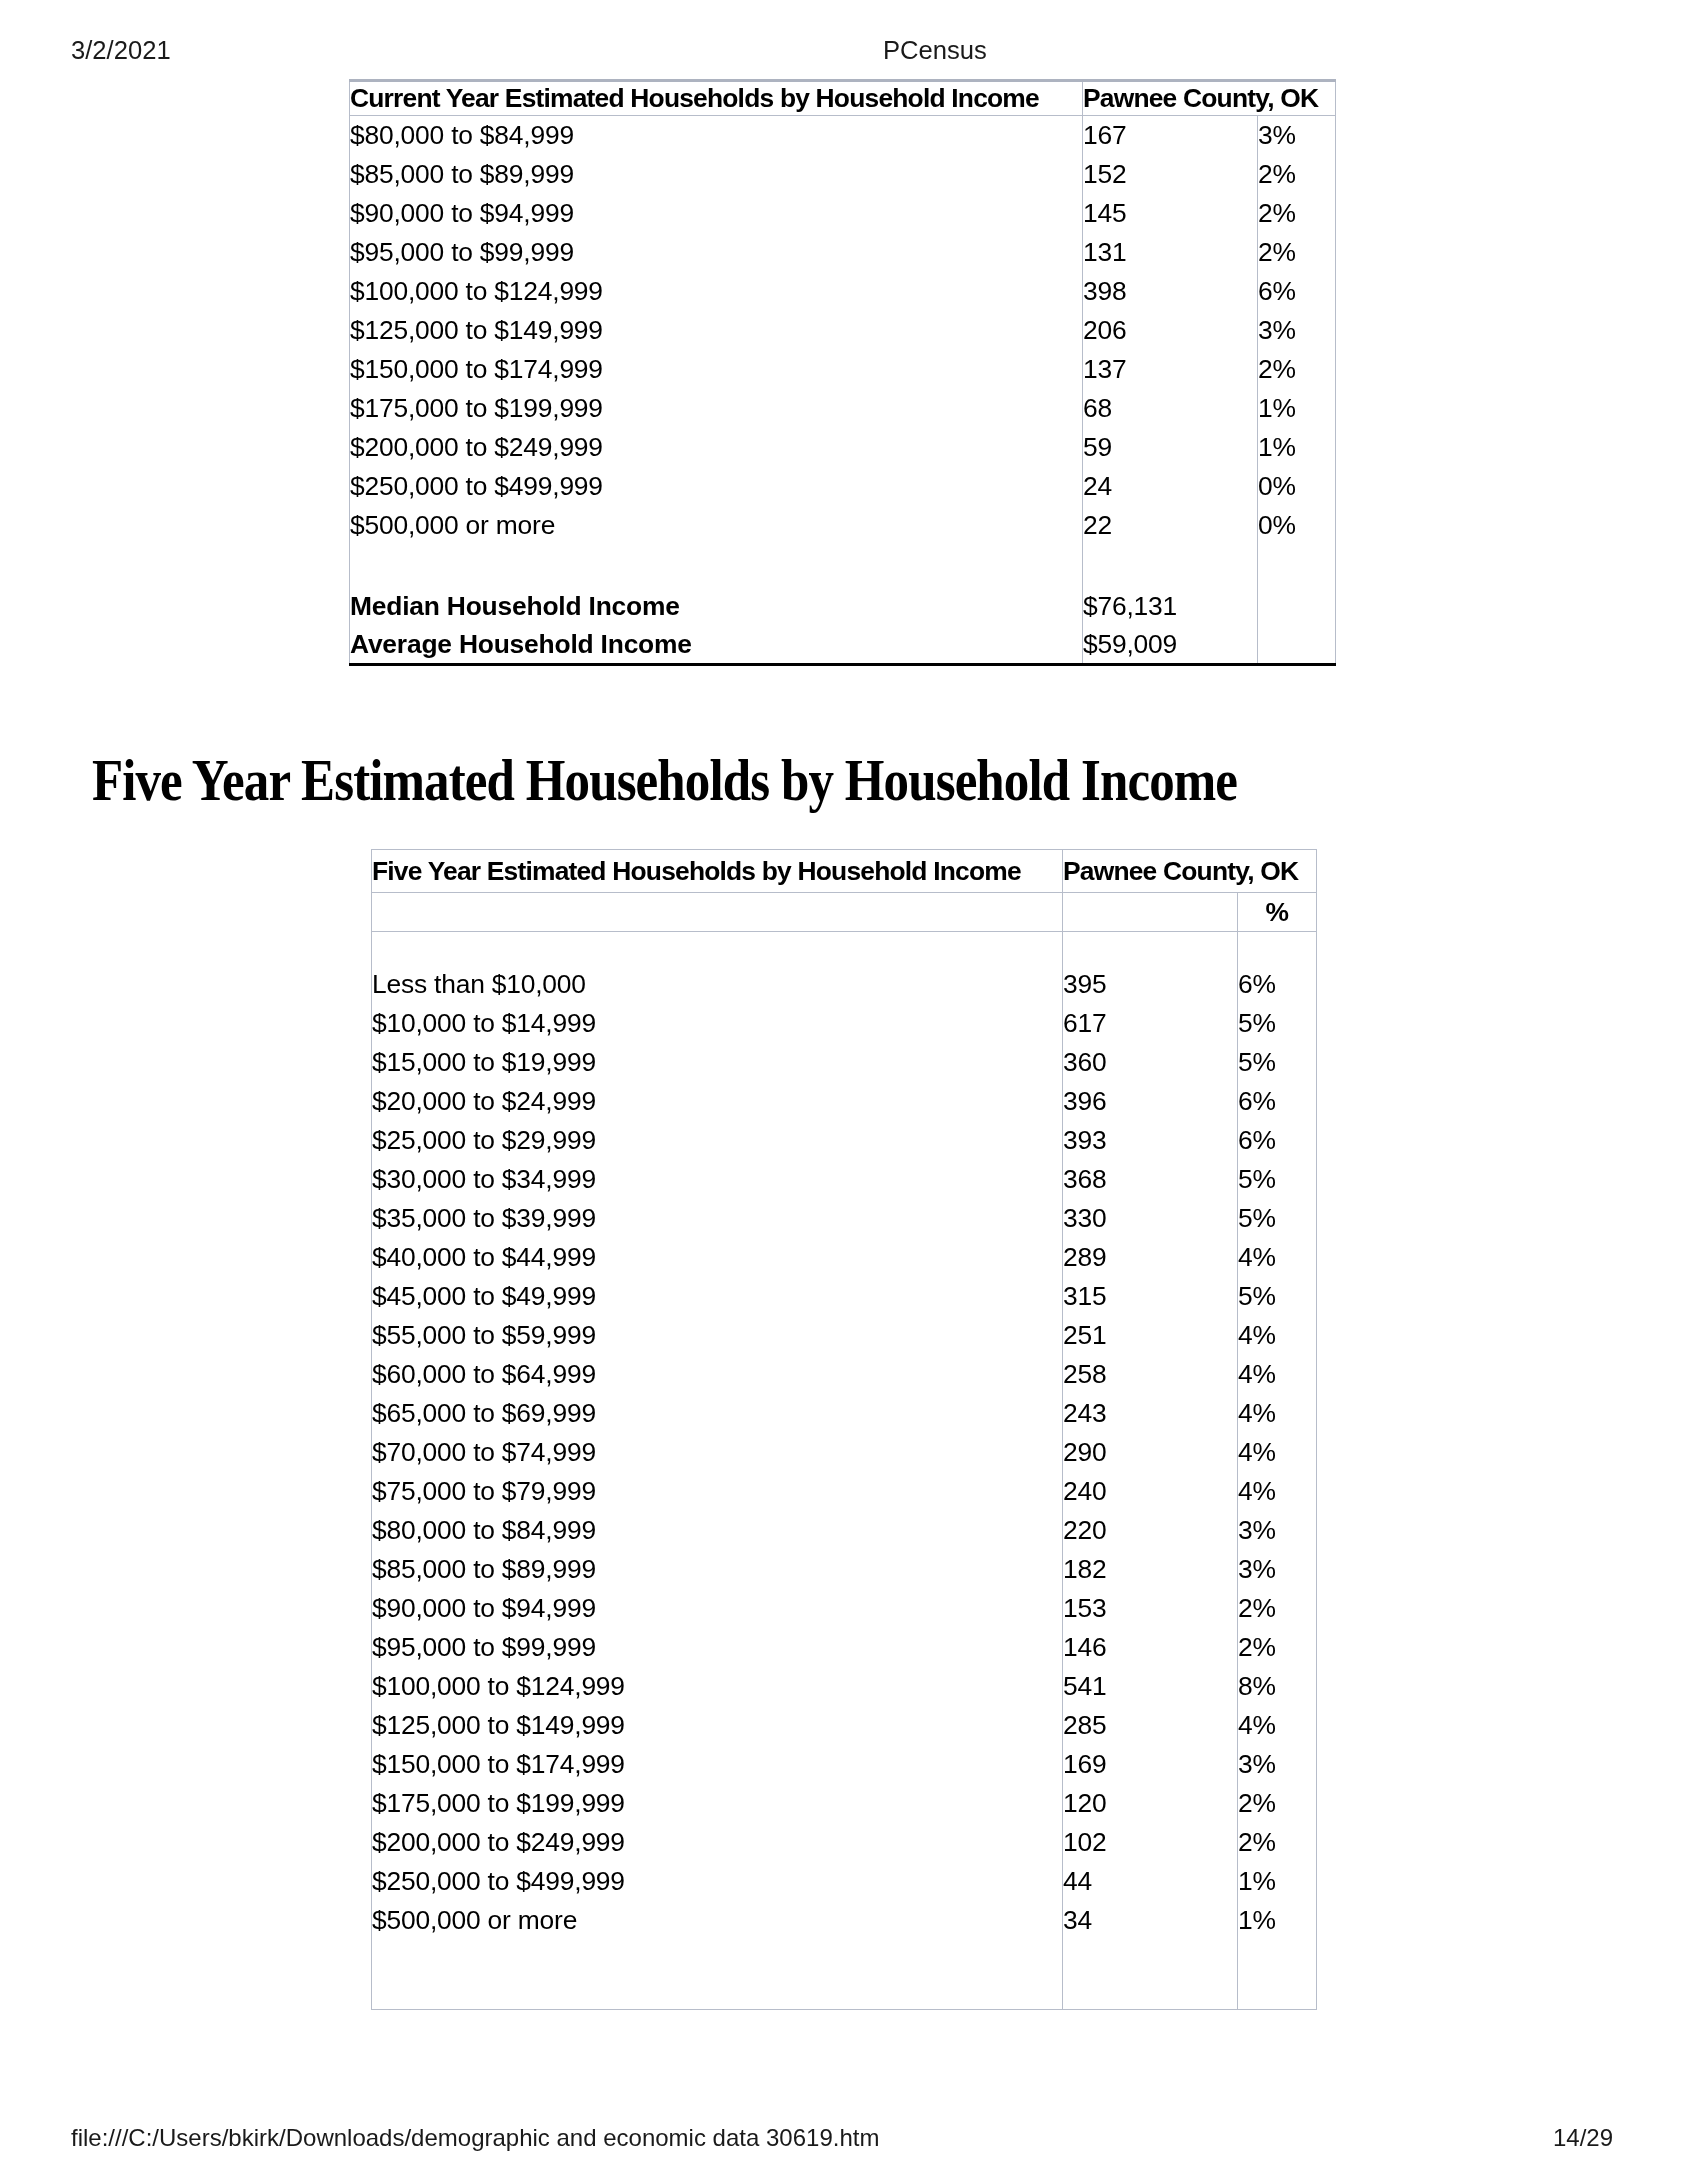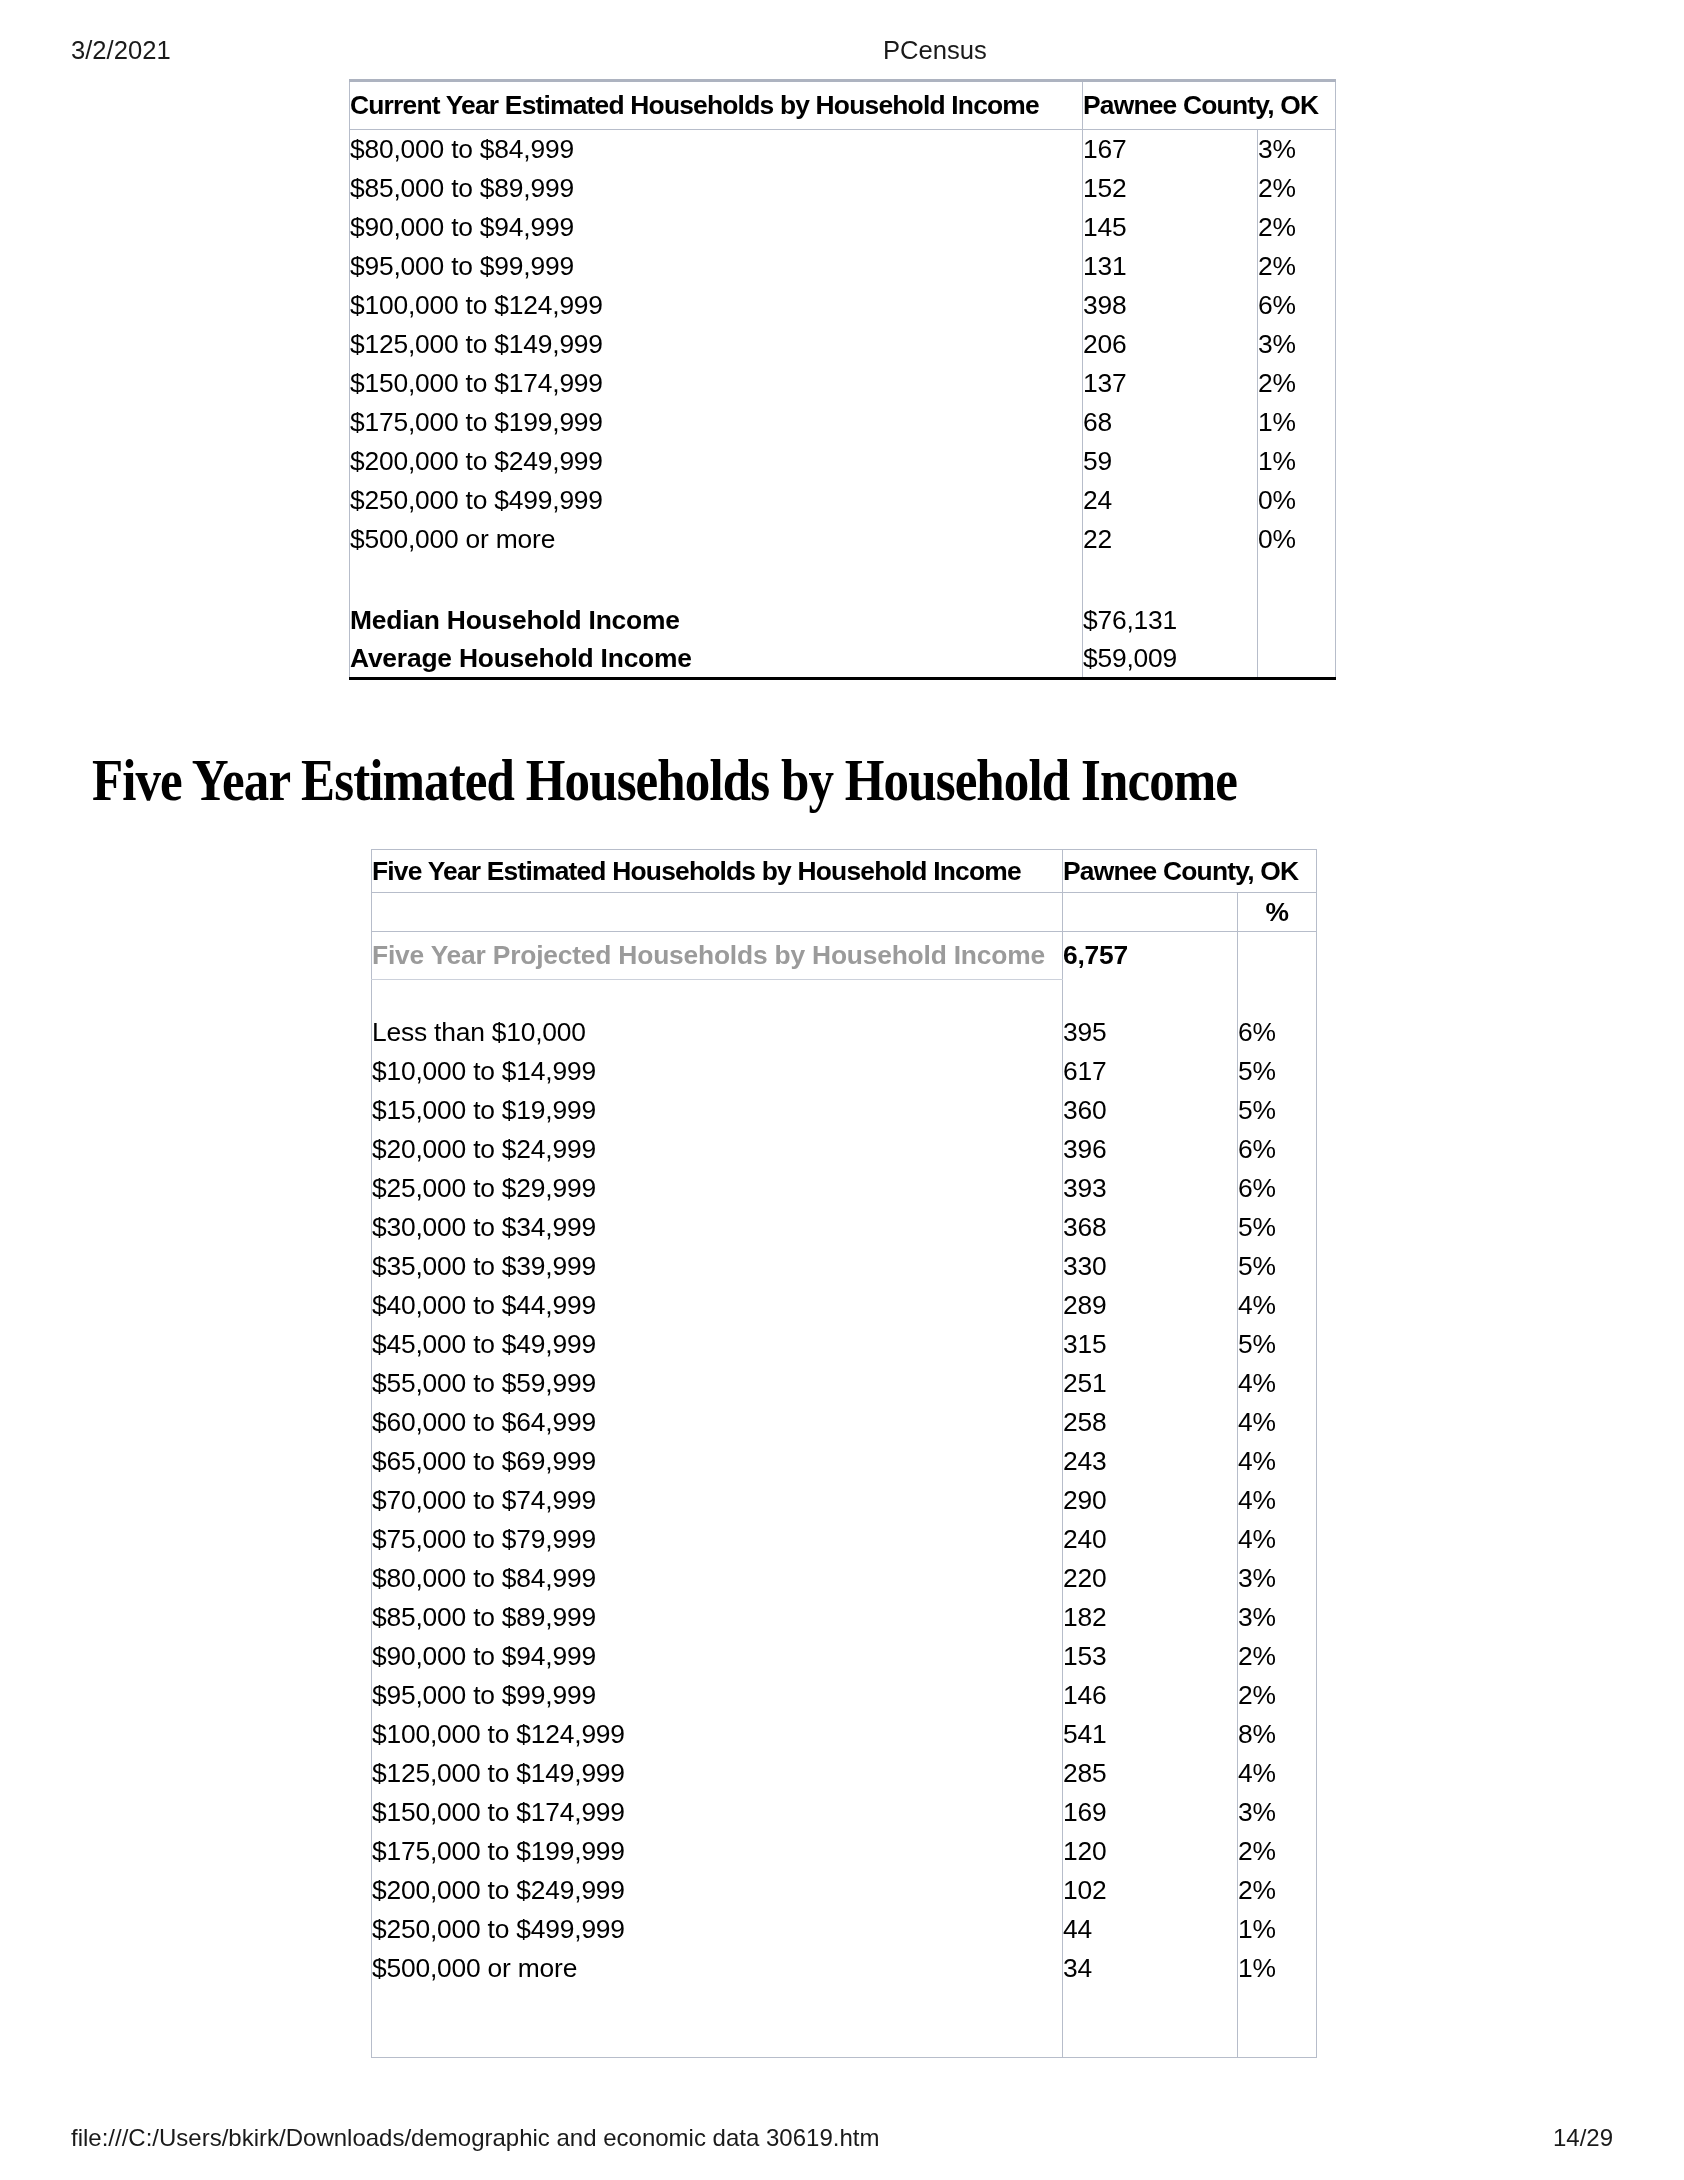--- a/index.html
+++ b/index.html
@@ -47,21 +47,21 @@
   th.rgn { border-left:1.7px solid #b7bdca; padding-left:6.8px; }
 
   
   #tbl-current {
     left:349px; top:79px; width:986px;
     border-top:3.4px solid #adb3c0;
     border-left:1.7px solid #b7bdca;
     border-right:1.7px solid #b7bdca;
     border-bottom:3.4px solid #000;
   }
-  #tbl-current thead tr { height:49px; }
+  #tbl-current thead tr { height:35px; }
   #tbl-current thead th { border-bottom:1.7px solid #b7bdca; }
   #tbl-current tbody tr { height:39px; }
   #tbl-current tbody.gap1 tr { height:42px; }
   #tbl-current tbody.sums td.lbl { font-weight:bold; }
 
   
   #tbl-fiveyear {
     left:371px; top:849px; width:945px;
     border:1.7px solid #b7bdca;
   }
@@ -199,25 +199,20 @@
         <th class="lbl">Five Year Estimated Households by Household Income</th>
         <th class="rgn" colspan="2">Pawnee County, OK</th>
       </tr>
     </thead>
     <tbody>
       <tr class="pct-hdr">
         <td class="lbl"></td>
         <td class="num"></td>
         <td class="pct">%</td>
       </tr>
-      <tr class="projected">
-        <td class="lbl">Five Year Projected Households by Household Income</td>
-        <td class="num">6,757</td>
-        <td class="pct"></td>
-      </tr>
       <tr class="spacer-sm">
         <td class="lbl"></td>
           <td class="num"></td>
           <td class="pct"></td>
       </tr>
     </tbody>
     <tbody class="data">
   <tr>
     <td class="lbl">Less than $10,000</td>
     <td class="num">395</td>

